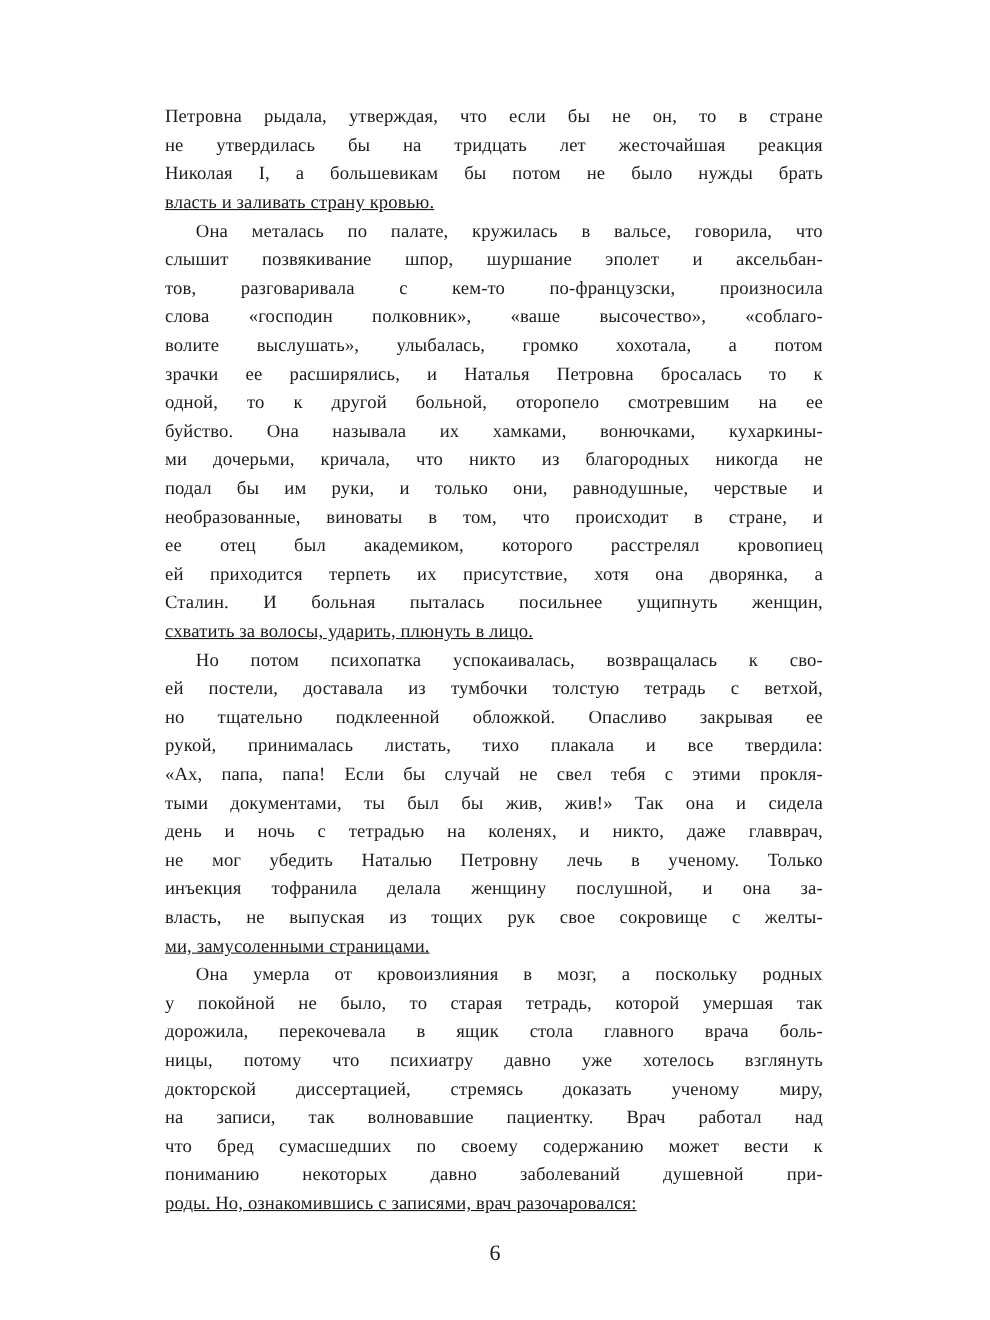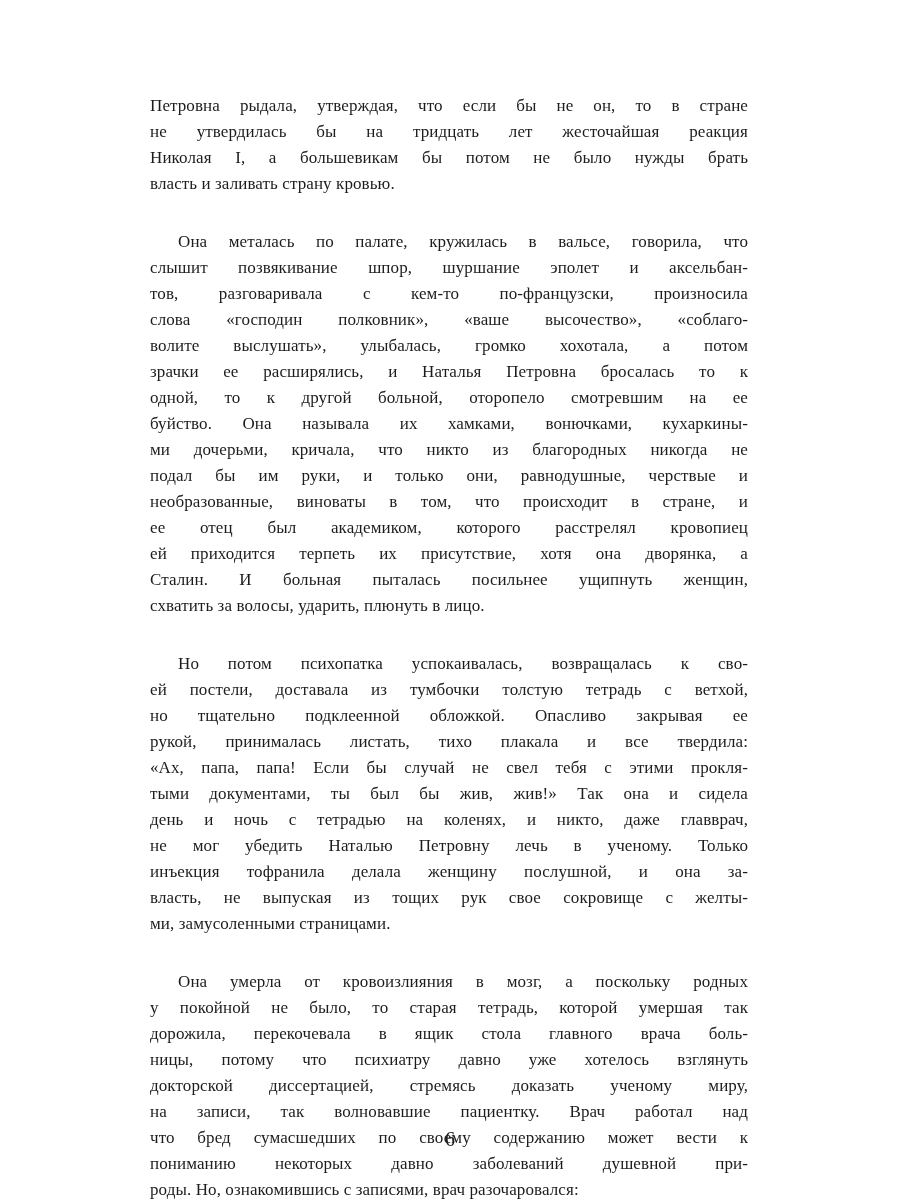--- a/index.html
+++ b/index.html
@@ -32,24 +32,24 @@
   }
   .line {
     text-align: justify;
     text-align-last: justify;
     white-space: normal;
     letter-spacing: 0.1px;
   }
   .line.last {
     text-align: left;
     text-align-last: left;
+    text-decoration: underline;
   }
   .line.first-indent {
     text-indent: 28px;
-    margin-top: 32px;
   }
   .page-number {
     position: absolute;
     left: 0;
     right: 0;
     top: 1128px;
     text-align: center;
     font-size: 20px;
     color: #1c1c1c;
   }

